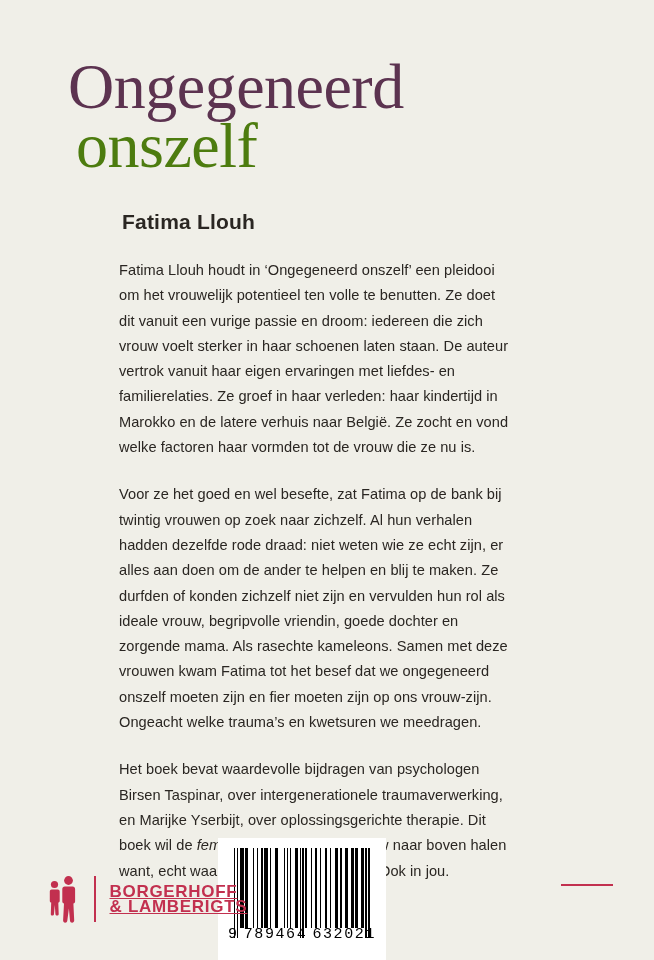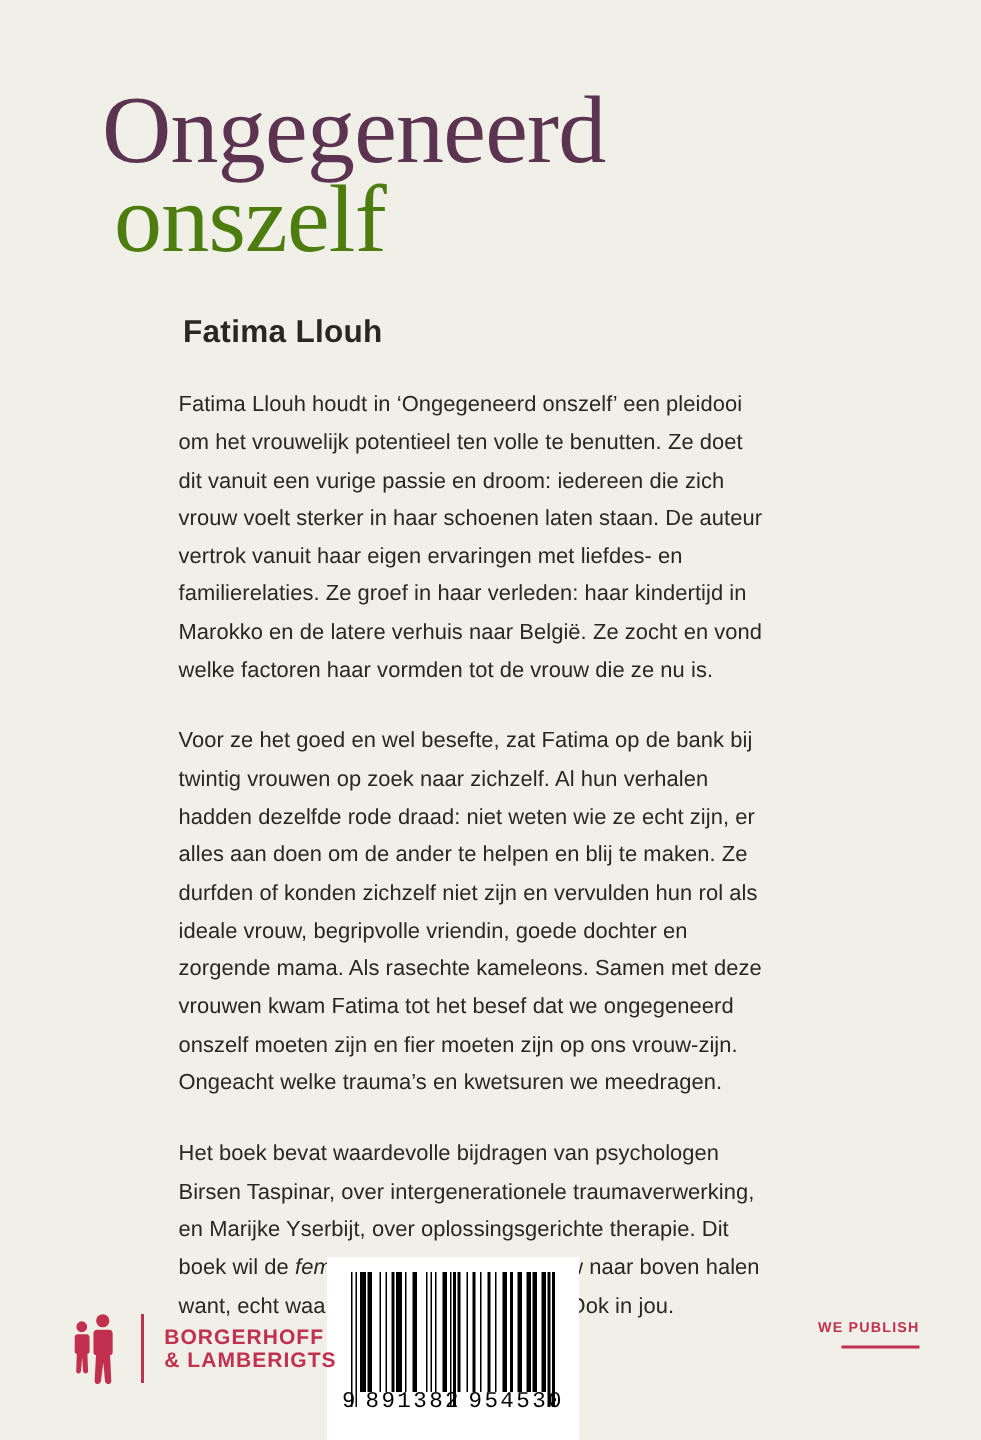--- a/index.html
+++ b/index.html
@@ -137,26 +137,27 @@
   }
   .logo-divider {
     width: 1.5px;
     height: 46px;
     background: #c2304f;
     margin: 0 14px 0 12px;
     flex: none;
   }
   .logo-name {
     font-family: "Liberation Sans", sans-serif;
-    font-size: 14px;
+    font-size: 17px;
     font-weight: 700;
     line-height: 15px;
     letter-spacing: 0.7px;
     color: #c2304f;
     white-space: pre-line;
+    text-decoration: underline;
   }
 
   
   .webblock {
     position: absolute;
     right: 41px;
     top: 879px;
     text-align: right;
   }
   .webblock .we-publish {
@@ -258,22 +259,22 @@
         <span style="width: 2.86316px;"></span>
         <span style="width: 2.86316px; background: transparent;"></span>
         <span style="width: 2.86316px;"></span>
         <span style="width: 1.43158px; background: transparent;"></span>
         <span class="guard" style="width: 1.43158px;"></span>
         <span class="guard" style="width: 1.43158px; background: transparent;"></span>
         <span class="guard" style="width: 1.43158px;"></span>
       </div>
     <div class="barcode-digits">
       <span>9</span>
-      <span>891382</span>
-      <span>954530</span>
+      <span>789464</span>
+      <span>632021</span>
     </div>
   </div>
 
   <div class="publisher">
     <svg class="logo-figures" viewBox="0 0 36 50">
 
       <circle cx="8.5" cy="10.5" r="3.6" fill="#c2304f"></circle>
       <path d="M5.2 15.5 h6.6 c1.1 0 1.9 0.9 1.9 2 v9.5 c0 0.9 -0.6 1.5 -1.4 1.5
                l0.4 11.5 c0 0.9 -0.7 1.6 -1.6 1.6 c-0.9 0 -1.6 -0.7 -1.7 -1.6
                l-0.6 -9.1 l-0.8 9.1 c-0.1 0.9 -0.8 1.6 -1.7 1.6
@@ -287,17 +288,16 @@
                l-1.1 -12.3 l-1.6 12.3 c-0.15 1.1 -1 2 -2.1 2
                c-1.2 0 -2.15 -0.9 -2.1 -2.1 l0.9 -17.2
                c-1 0 -1.7 -0.8 -1.7 -1.9 v-12.5 c0 -1.4 1 -2.5 2.4 -2.5 z" fill="#c2304f"></path>
     </svg>
     <div class="logo-divider"></div>
     <div class="logo-name">BORGERHOFF
 &amp; LAMBERIGTS</div>
   </div>
 
   <div class="webblock">
-    <div class="we-publish">WE PUBLISH</div>
     <div class="web-rule"></div>
   </div>
 
 </div>
 
 </body></html>

